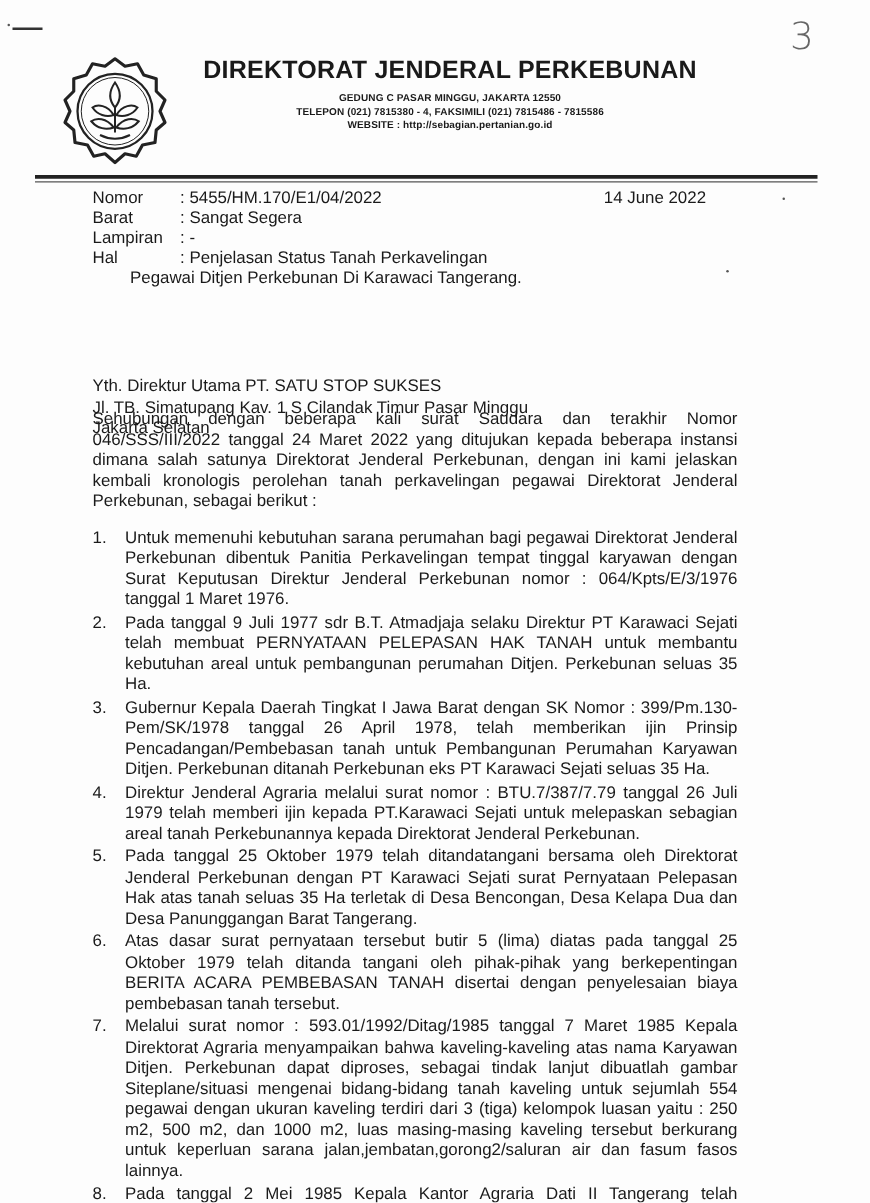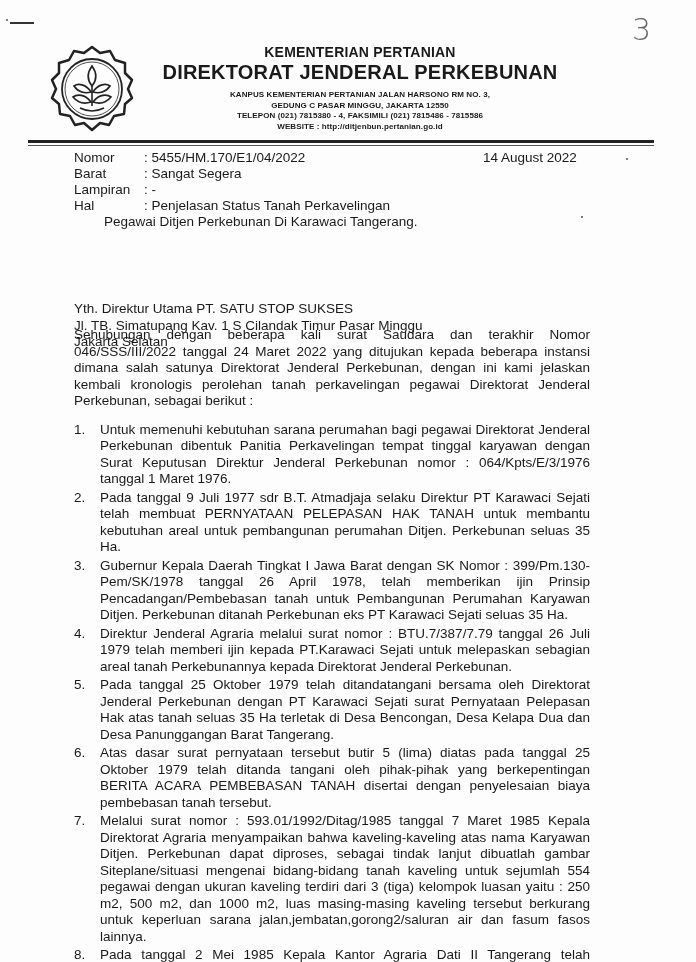--- a/index.html
+++ b/index.html
@@ -58,27 +58,25 @@
     <path d="M44 22 C49 29 49 36 44 42 C39 36 39 29 44 22 Z" fill="none" stroke="#222" stroke-width="1.6"></path>
     <path d="M44 42 L44 62" stroke="#222" stroke-width="1.6"></path>
     <path d="M43 48 C38 40 30 39 26 42 C30 48 37 50 43 48 Z" fill="none" stroke="#222" stroke-width="1.6"></path>
     <path d="M45 48 C50 40 58 39 62 42 C58 48 51 50 45 48 Z" fill="none" stroke="#222" stroke-width="1.6"></path>
     <path d="M43 58 C37 50 29 50 25 53 C30 59 37 60 43 58 Z" fill="none" stroke="#222" stroke-width="1.6"></path>
     <path d="M45 58 C51 50 59 50 63 53 C58 59 51 60 45 58 Z" fill="none" stroke="#222" stroke-width="1.6"></path>
     <path d="M32 64 Q44 70 56 64" fill="none" stroke="#222" stroke-width="1.6"></path>
   </svg>
 
   <div class="kop">
-    <div class="ministry">KEMENTERIAN PERTANIAN</div>
     <div class="directorate">DIREKTORAT JENDERAL PERKEBUNAN</div>
     <div class="addr">
-      <div>KANPUS KEMENTERIAN PERTANIAN JALAN HARSONO RM NO. 3,</div>
       <div>GEDUNG C PASAR MINGGU, JAKARTA 12550</div>
       <div>TELEPON (021) 7815380 - 4, FAKSIMILI (021) 7815486 - 7815586</div>
-      <div>WEBSITE : http://ditjenbun.pertanian.go.id</div>
+      <div>WEBSITE : http://sebagian.pertanian.go.id</div>
     </div>
   </div>
 
   <div class="rule1"></div>
   <div class="rule2"></div>
 
   <div class="meta">
     <div class="meta-row">
       <span class="meta-label">Nomor</span>
       <span class="meta-value">: 5455/HM.170/E1/04/2022</span>
@@ -91,21 +89,21 @@
       <span class="meta-label">Lampiran</span>
       <span class="meta-value">: -</span>
     </div>
     <div class="meta-row">
       <span class="meta-label">Hal</span>
       <span class="meta-value">: Penjelasan Status Tanah Perkavelingan</span>
     </div>
     <div class="meta-value-cont">Pegawai Ditjen Perkebunan Di Karawaci Tangerang.</div>
   </div>
 
-  <div class="letter-date">14 August 2022</div>
+  <div class="letter-date">14 June 2022</div>
   <div class="speck" style="left:626px;top:158px;"></div>
   <div class="speck" style="left:581px;top:216px;"></div>
 
   <div class="recipient">
     <div>Yth. Direktur Utama PT. SATU STOP SUKSES</div>
     <div>Jl. TB. Simatupang Kav. 1 S Cilandak Timur Pasar Minggu</div>
     <div>Jakarta Selatan</div>
   </div>
 
   <div class="body-text">

